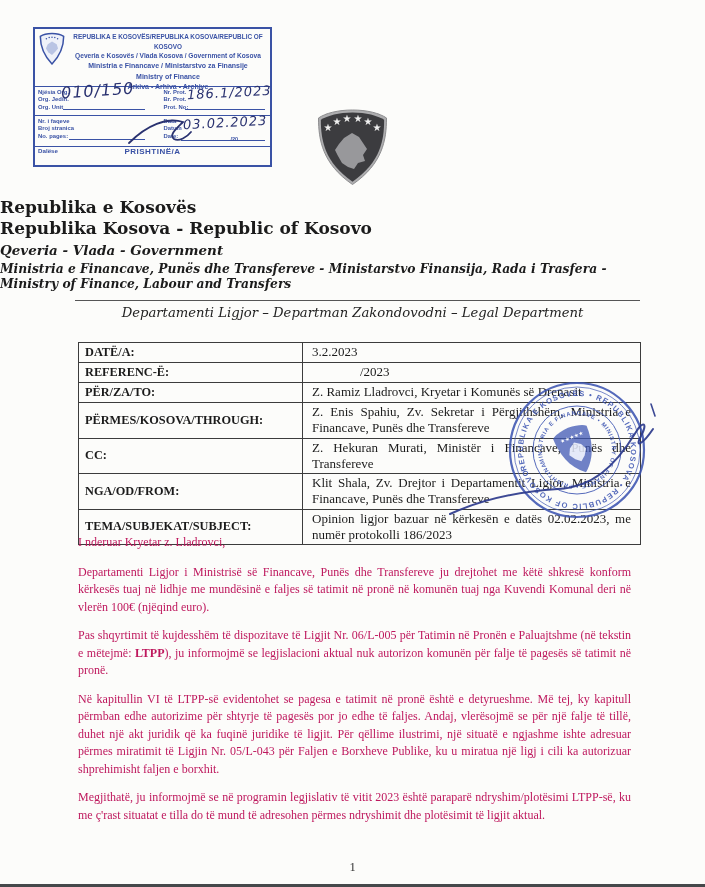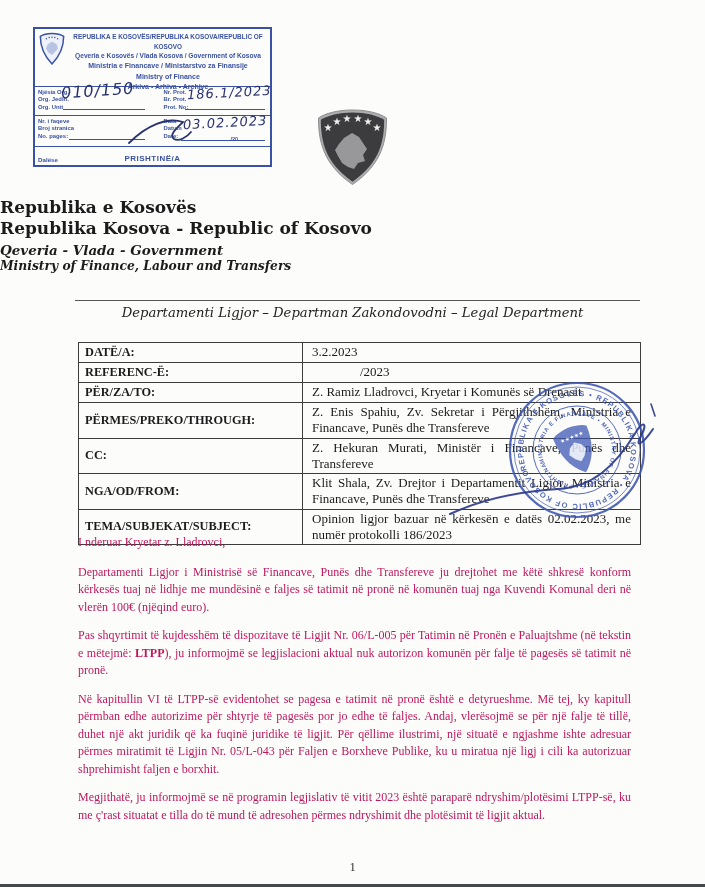--- a/index.html
+++ b/index.html
@@ -25,21 +25,21 @@
   .as-row1{height:28px;}
   .as-row2{height:30px;}
   .as-cell{width:50%;padding:2px 3px;position:relative;box-sizing:border-box;}
   .as-label{font-size:5.9px;font-weight:bold;line-height:1.25;white-space:pre-line;}
   .fillline{position:absolute;border-bottom:1px solid #3a52a5;height:1px;}
   .hand{font-family:"DejaVu Sans",sans-serif;font-style:italic;color:#2a3270;position:absolute;letter-spacing:1px;}
   .hw-org{left:26px;top:-6px;font-size:16px;transform:rotate(-4deg);}
   .hw-prot{left:146px;top:-2px;font-size:13px;transform:rotate(-3deg);}
   .hw-date{left:142px;top:-1px;font-size:13px;transform:rotate(-3deg);}
   .as-printed20{position:absolute;left:196px;top:18px;font-size:5.5px;font-weight:bold;color:#3a52a5;}
-  .as-bottom{display:flex;align-items:flex-end;height:16px;padding:0 3px;position:relative;}
+  .as-bottom{display:flex;align-items:flex-start;height:16px;padding:0 3px;position:relative;}
   .as-dalese{font-size:6.2px;font-weight:bold;}
   .as-city{position:absolute;left:0;right:0;text-align:center;font-size:8px;font-weight:bold;letter-spacing:.5px;}
   .as-squiggle{position:absolute;left:92px;top:84px;width:72px;height:40px;}
   
   .coat{position:absolute;left:306px;top:106px;width:93px;height:92px;}
   
   .letterhead{position:absolute;left:0;top:197px;width:705px;font-family:"DejaVu Serif",serif;}
   .lh1,.lh2{font-size:17px;font-weight:bold;line-height:1.25;}
   .lh3{font-size:13.5px;font-weight:bold;font-style:italic;margin-top:2px;}
   .lh4{font-size:12.3px;font-weight:bold;font-style:italic;margin-top:3px;}
@@ -143,41 +143,42 @@
       <text x="62" y="18">★</text>
       <text x="71" y="24">★</text>
   </g>
   <path d="M46,26 L53,30 L57,36 L61,42 L57,48 L59,54 L52,56 L48,62 L42,60 L36,56 L32,49 L29,43 L33,37 L38,31 Z" fill="#98989b"></path>
 </svg>
 
 <div class="letterhead">
   <div class="lh1">Republika e Kosovës</div>
   <div class="lh2">Republika Kosova - Republic of Kosovo</div>
   <div class="lh3">Qeveria - Vlada - Government</div>
+  <div class="lh4">Ministria e Financave, Punës dhe Transfereve - Ministarstvo Finansija, Rada i Trasfera -</div>
   <div class="lh5">Ministry of Finance, Labour and Transfers</div>
 </div>
 <div class="lh-rule"></div>
 <div class="dept-line">Departamenti Ligjor – Departman Zakondovodni – Legal Department</div>
 
 <table class="meta-table">
   <tbody>
       <tr class="h1">
     <td class="mlabel">DATË/A:</td>
     <td class="mvalue">3.2.2023</td>
   </tr>
   <tr class="h1">
     <td class="mlabel">REFERENC-Ë:</td>
     <td class="mvalue indent">/2023</td>
   </tr>
   <tr class="h1">
     <td class="mlabel">PËR/ZA/TO:</td>
     <td class="mvalue">Z. Ramiz Lladrovci, Kryetar i Komunës së Drenasit</td>
   </tr>
   <tr class="h2">
-    <td class="mlabel">PËRMES/PREKO/THROUGH:</td>
+    <td class="mlabel">PËRMES/KOSOVA/THROUGH:</td>
     <td class="mvalue">Z. Enis Spahiu, Zv. Sekretar i Përgjithshëm, Ministria e Financave, Punës dhe Transfereve</td>
   </tr>
   <tr class="h1">
     <td class="mlabel">CC:</td>
     <td class="mvalue">Z. Hekuran Murati, Ministër i Financave, Punës dhe Transfereve</td>
   </tr>
   <tr class="h2">
     <td class="mlabel">NGA/OD/FROM:</td>
     <td class="mvalue">Klit Shala, Zv. Drejtor i Departamentit Ligjor, Ministria e Financave, Punës dhe Transfereve</td>
   </tr>

